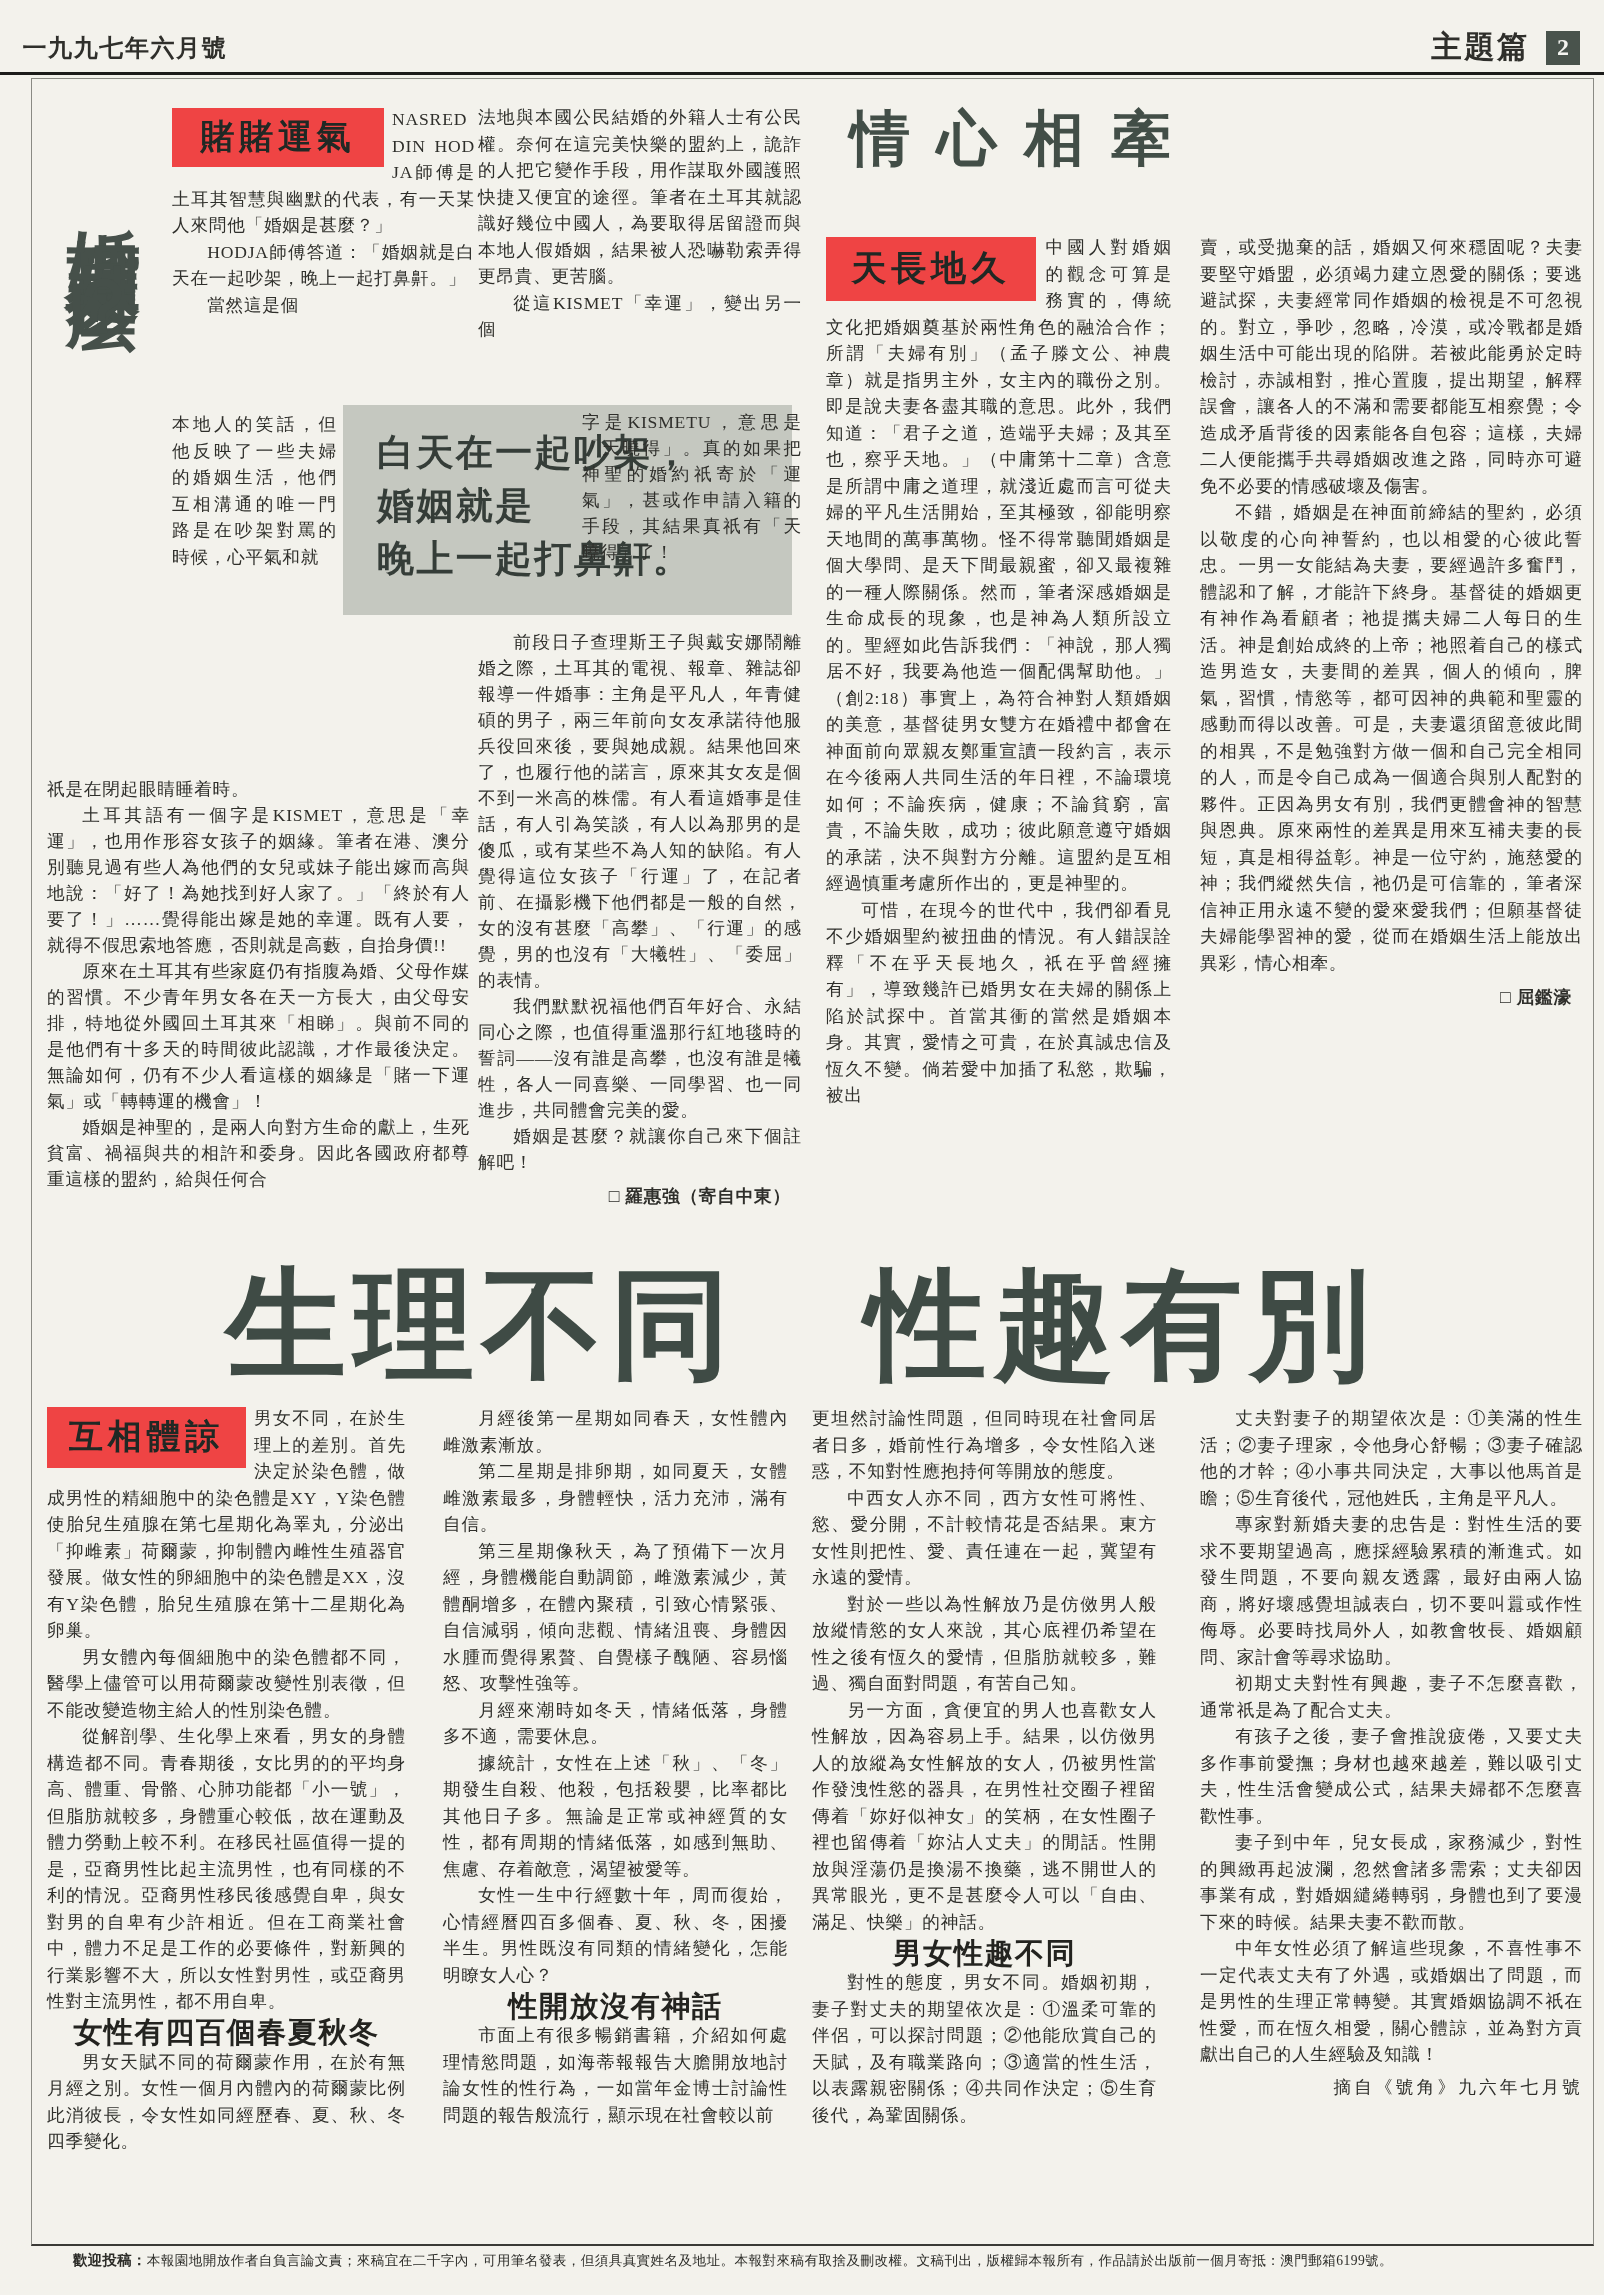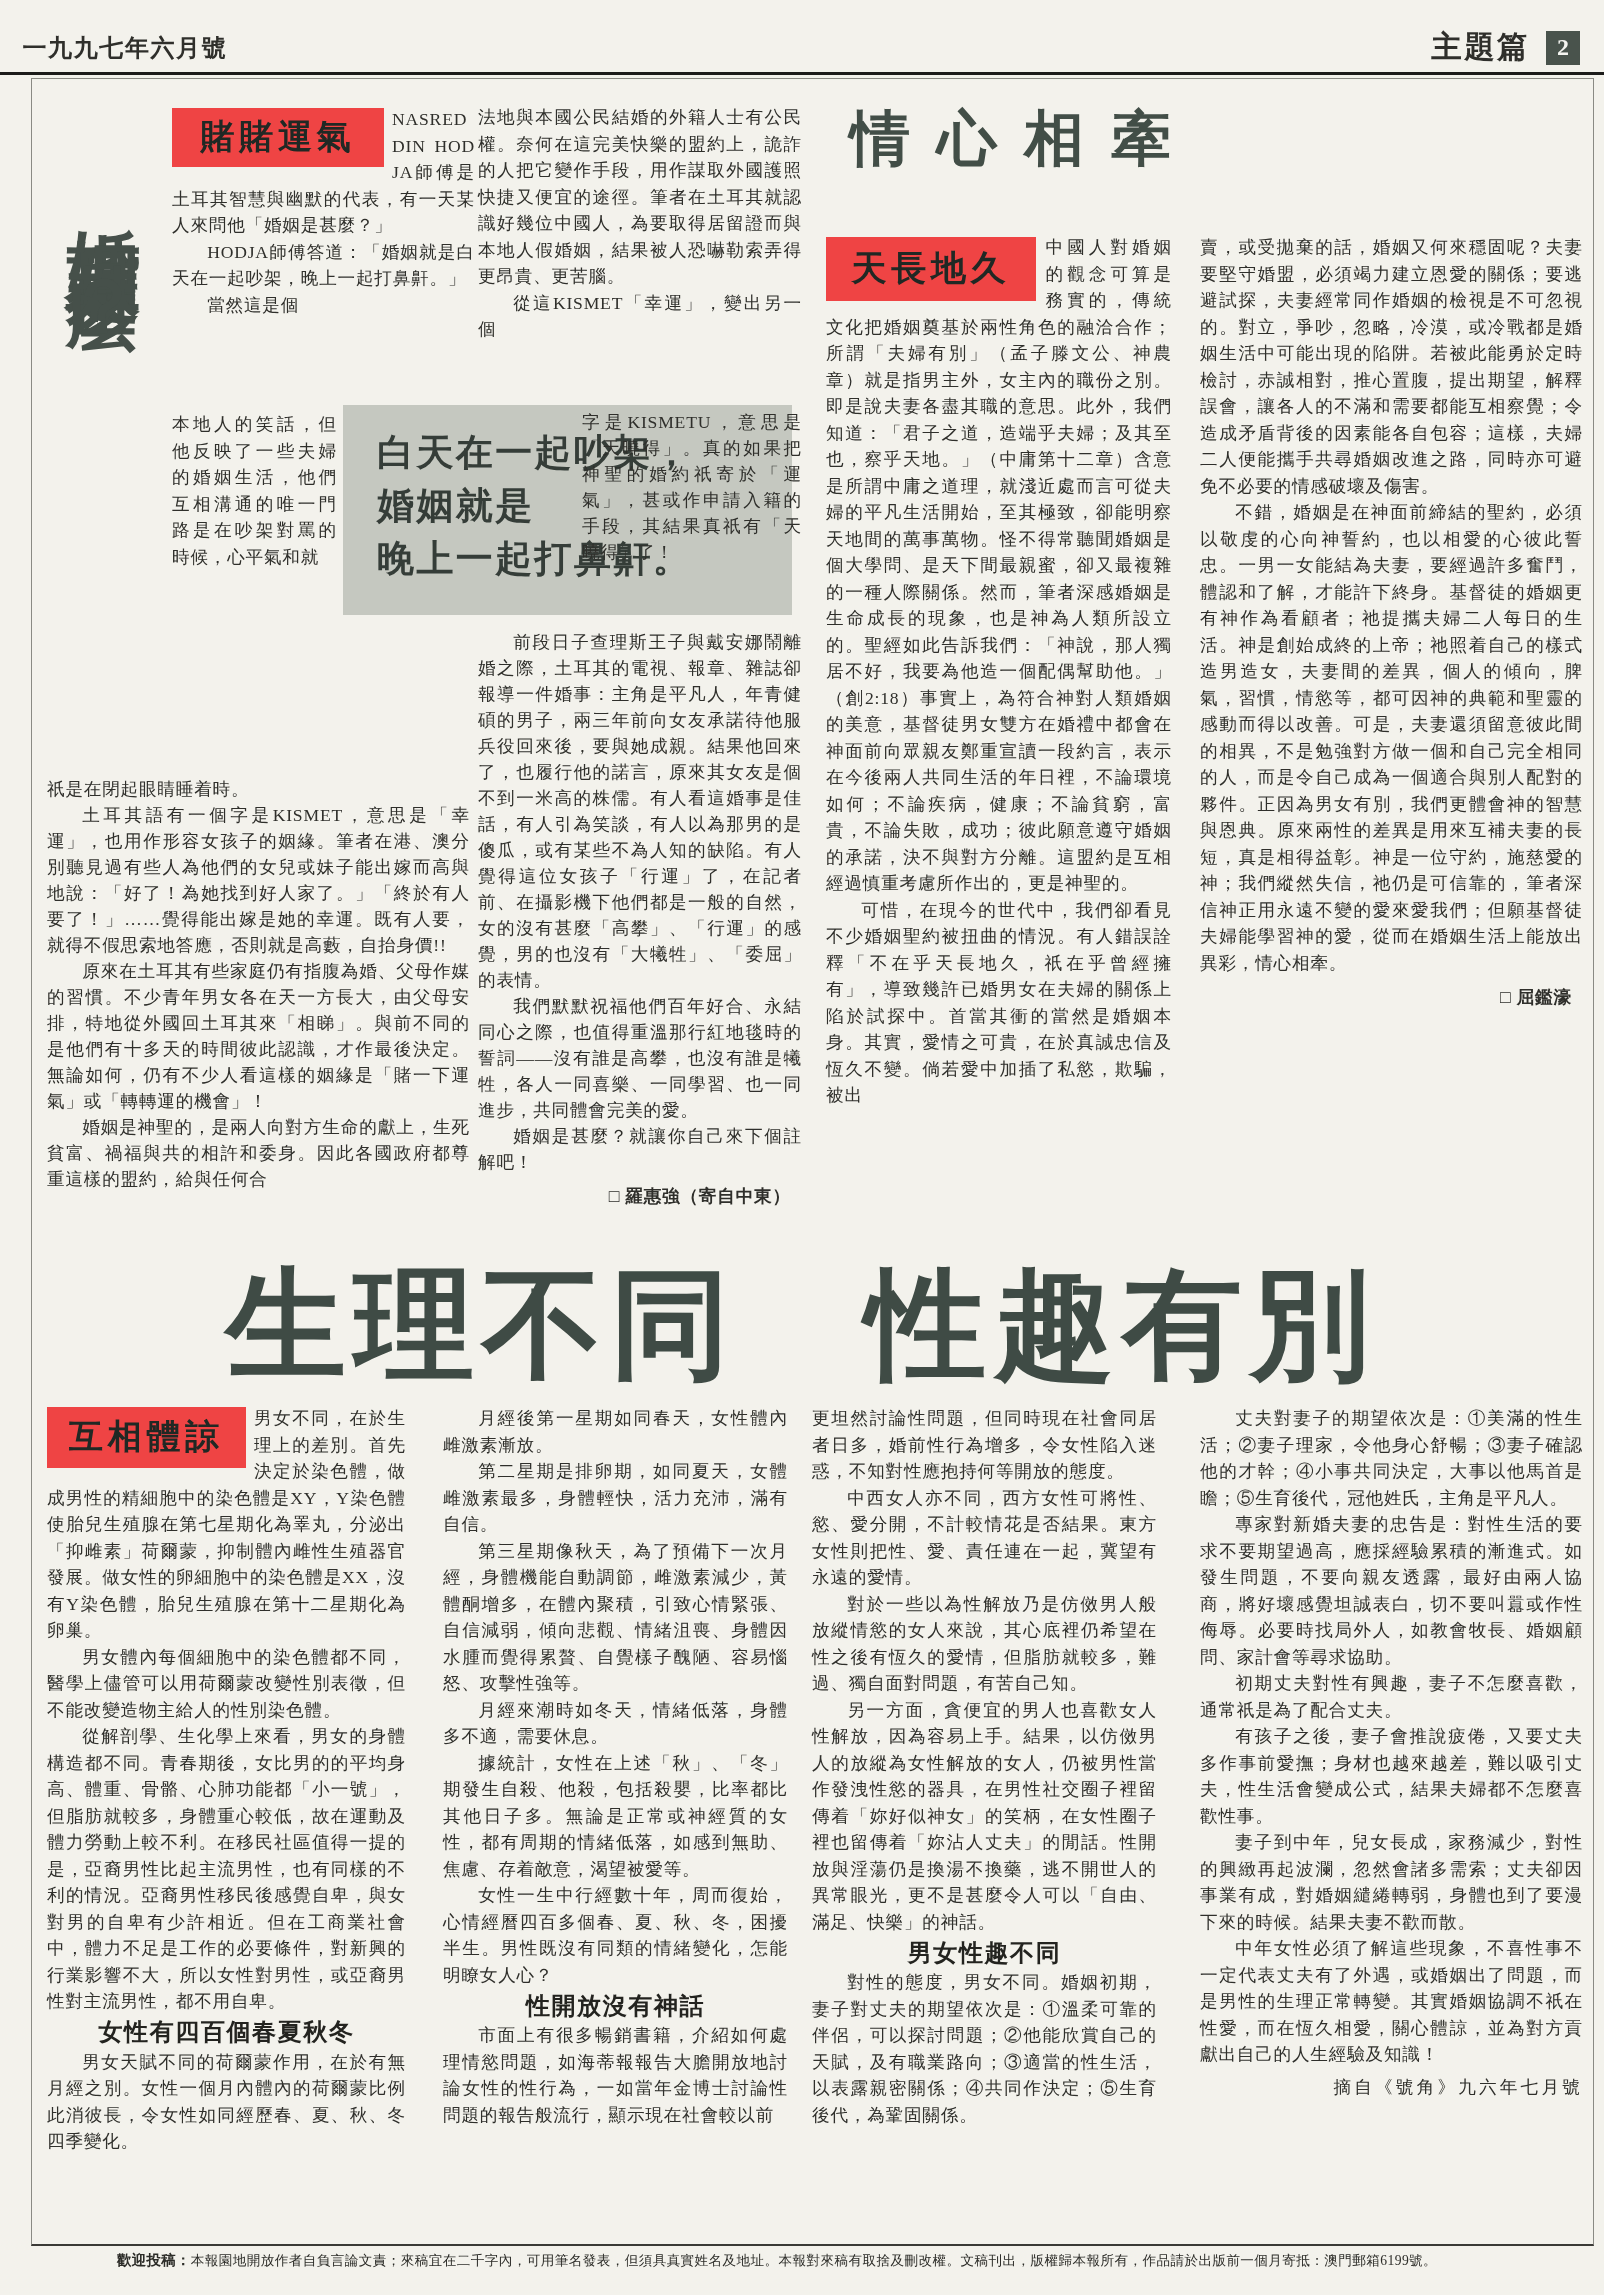--- a/index.html
+++ b/index.html
@@ -12,21 +12,21 @@
   .abs{position:absolute;}
   .txt{font-size:17.6px;line-height:26.5px;text-align:justify;letter-spacing:0.8px;}
   .txt p{margin:0;text-indent:2em;}
   .txt p.cont{text-indent:0;}
   .byline{text-align:right;font-weight:bold;text-indent:0 !important;padding-right:11.2px;margin-top:8px !important;}
   .kickerbox{
     background:#ef4444;color:#202824;font-weight:bold;
     display:flex;align-items:center;justify-content:center;
     letter-spacing:4.8px;
   }
-  .subhead{font-weight:bold;text-align:center;font-size:24px;letter-spacing:1.6px;
+  .subhead{font-weight:bold;text-align:center;font-size:29px;letter-spacing:1.6px;
     text-indent:0 !important;margin:4.8px 0 3.2px 0 !important;color:#23231f;}
   .bigtitle{font-weight:bold;color:#424e47;}
   
   .hdr-issue{left:22.5px;top:32px;font-size:24px;font-weight:bold;letter-spacing:1.6px;}
   .hdr-center{left:0;top:21px;width:1604px;text-align:center;}
   .hdr-main{font-size:38px;font-weight:bold;letter-spacing:4.8px;}
   .hdr-sub{font-size:27px;letter-spacing:2.4px;margin-left:9.6px;}
   .hdr-right{right:24px;top:27px;display:flex;align-items:center;gap:16px;}
   .hdr-section{font-size:30.5px;font-weight:bold;letter-spacing:2.4px;}
   .pagebox{width:34px;height:34px;background:#49534c;color:#f4f4f0;
@@ -42,21 +42,21 @@
   .pullquote{
     left:343px;top:405px;width:449px;height:210px;background:#c5c8c0;
     padding:21px 0 0 34px;box-sizing:border-box;
     font-size:37px;line-height:53px;font-weight:bold;color:#353d38;letter-spacing:2.4px;
   }
   .engname{word-break:break-all;}
   
   .headline2{left:0;top:1258px;width:1604px;text-align:center;font-size:120px;
     font-weight:bold;color:#3f4b45;letter-spacing:8px;line-height:136px;}
   .source{ text-align:right;text-indent:0 !important;letter-spacing:3.2px;margin-top:6.4px !important;}
-  .footer{left:0;top:2251px;width:1466px;text-align:center;font-size:13.6px;letter-spacing:0.4px;color:#2c2c28;padding-left:44px;}
+  .footer{left:0;top:2251px;width:1466px;text-align:center;font-size:13.6px;letter-spacing:0.4px;color:#2c2c28;}
   .footer b{font-size:14.4px;}
 </style>
 </head>
 <body>
 
 <div class="page">
 
   <div class="abs hdr-issue">一九九七年六月號</div>
   <div class="abs hdr-right">
     <span class="hdr-section">主題篇</span>

